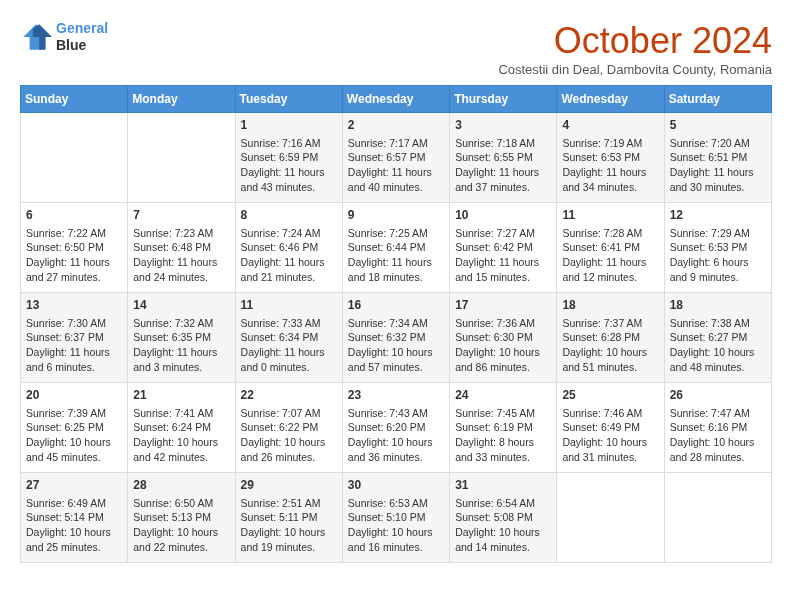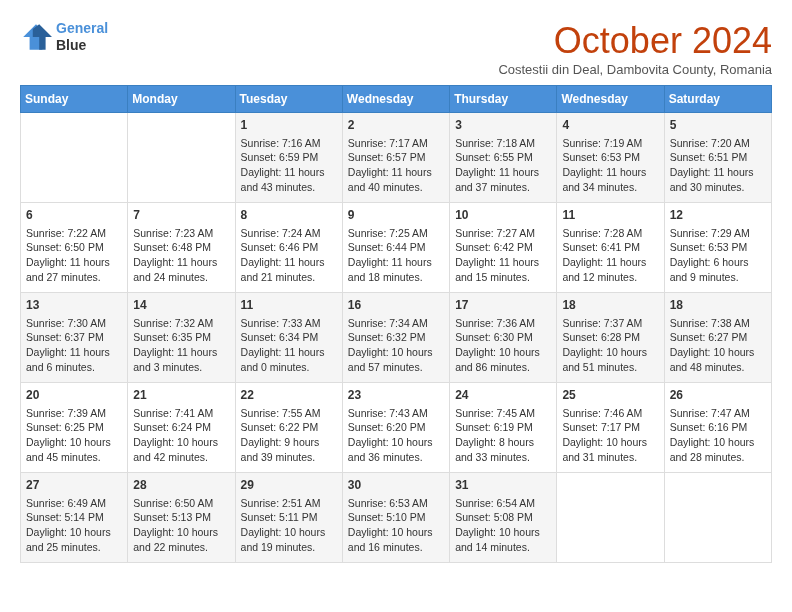--- a/index.html
+++ b/index.html
@@ -253,40 +253,40 @@
           <div>Daylight: 10 hours and 45 minutes.</div>
         </td>
         <td>
           <span class="day-num">21</span>
           <div>Sunrise: 7:41 AM</div>
           <div>Sunset: 6:24 PM</div>
           <div>Daylight: 10 hours and 42 minutes.</div>
         </td>
         <td>
           <span class="day-num">22</span>
-          <div>Sunrise: 7:55 AM</div>
+          <div>Sunrise: 7:07 AM</div>
           <div>Sunset: 6:22 PM</div>
-          <div>Daylight: 9 hours and 39 minutes.</div>
+          <div>Daylight: 10 hours and 26 minutes.</div>
         </td>
         <td>
           <span class="day-num">23</span>
           <div>Sunrise: 7:43 AM</div>
           <div>Sunset: 6:20 PM</div>
           <div>Daylight: 10 hours and 36 minutes.</div>
         </td>
         <td>
           <span class="day-num">24</span>
           <div>Sunrise: 7:45 AM</div>
           <div>Sunset: 6:19 PM</div>
           <div>Daylight: 8 hours and 33 minutes.</div>
         </td>
         <td>
           <span class="day-num">25</span>
           <div>Sunrise: 7:46 AM</div>
-          <div>Sunset: 7:17 PM</div>
+          <div>Sunset: 6:49 PM</div>
           <div>Daylight: 10 hours and 31 minutes.</div>
         </td>
         <td>
           <span class="day-num">26</span>
           <div>Sunrise: 7:47 AM</div>
           <div>Sunset: 6:16 PM</div>
           <div>Daylight: 10 hours and 28 minutes.</div>
         </td>
       </tr>
       <tr>

